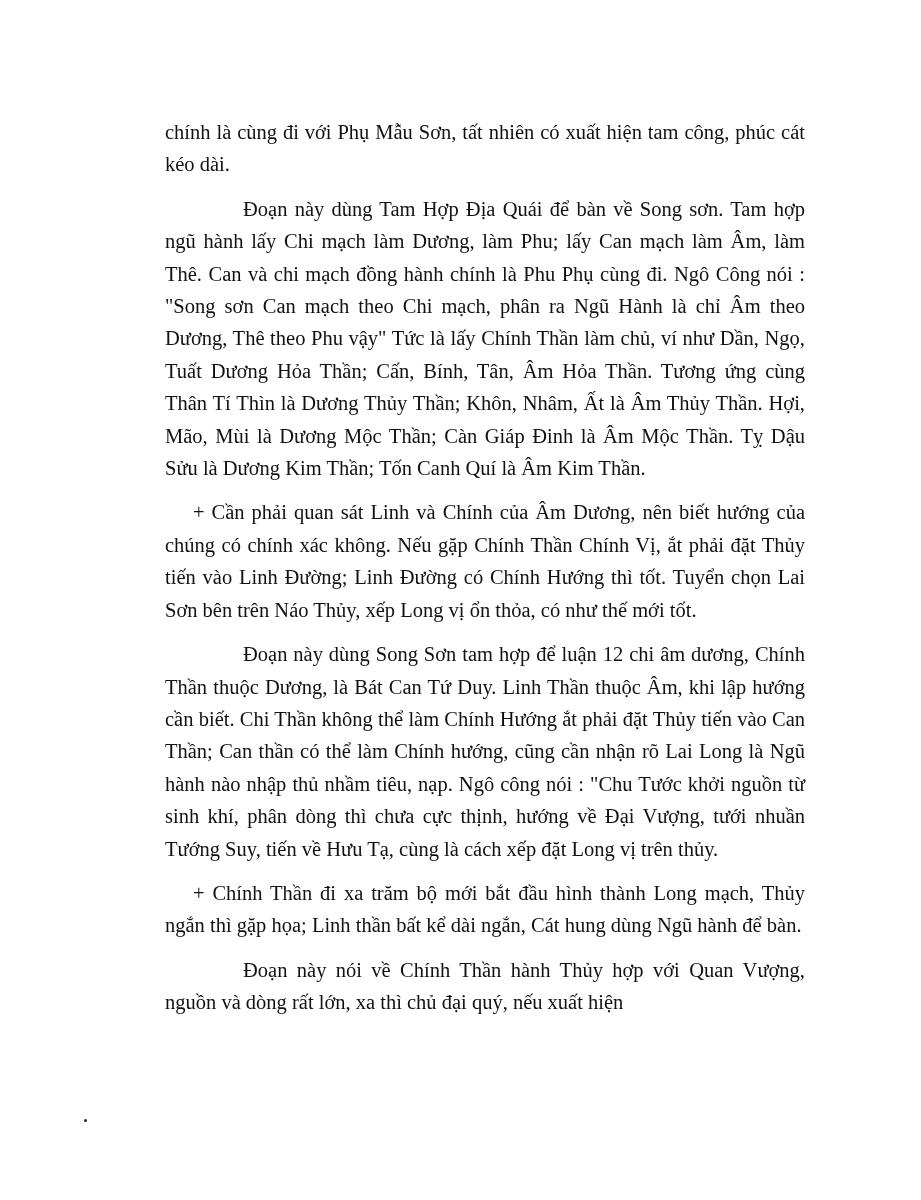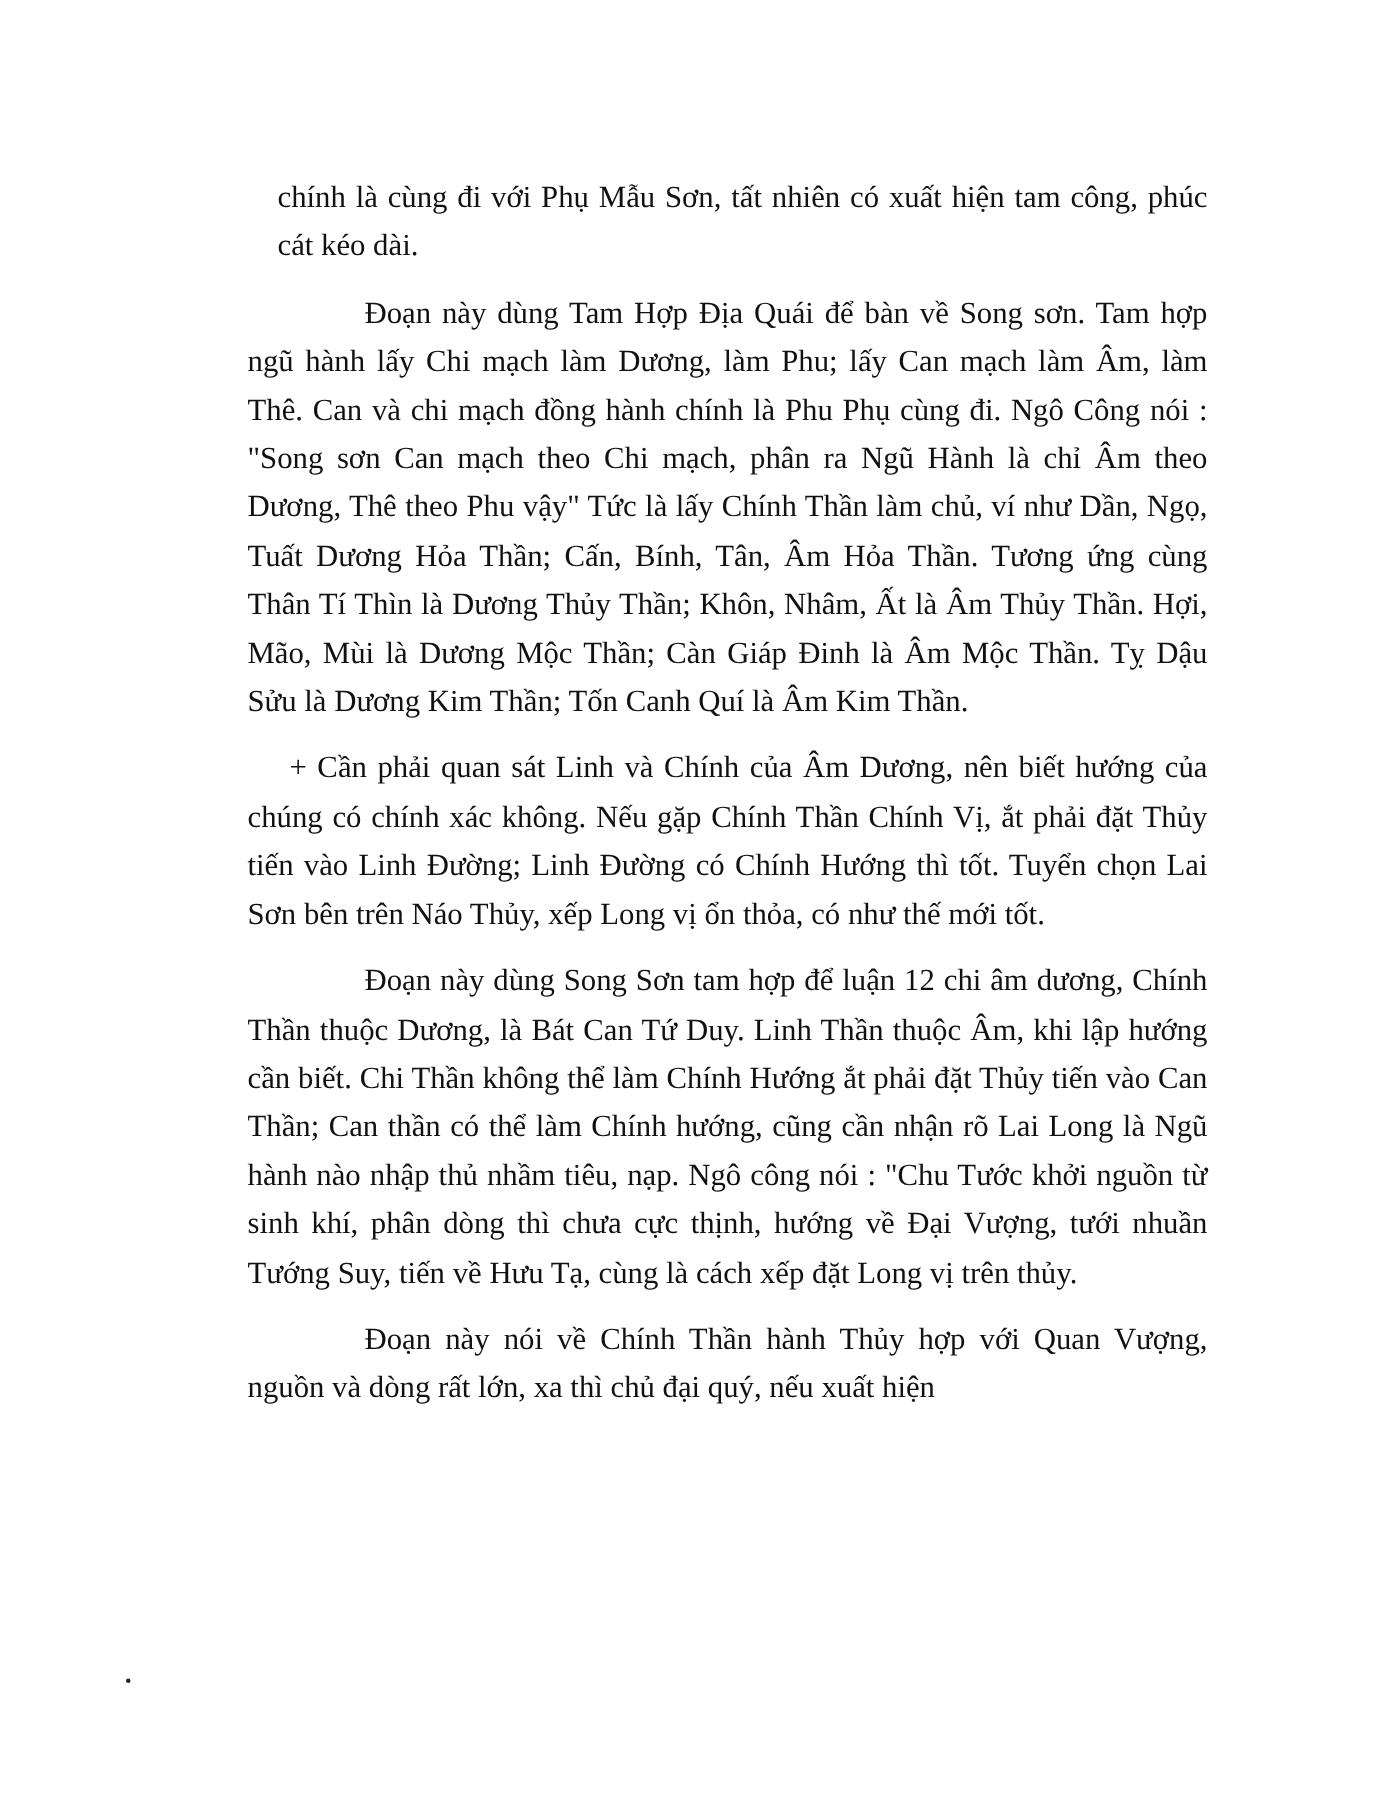--- a/index.html
+++ b/index.html
@@ -21,21 +21,21 @@
     top: 116px;
     width: 640px;
   }
   .para {
     margin: 0 0 12px 0;
     font-size: 20.5px;
     line-height: 32.4px;
     text-align: justify;
     text-align-last: left;
   }
-  .para.cont { text-indent: 0; margin-left: 20px; }
+  .para.cont { text-indent: 0; }
   .para.plus { text-indent: 28px; }
   .para.indent { text-indent: 78px; }
   .page-number {
     position: absolute;
     right: 118px;
     top: 1214px;
     font-size: 20px;
     font-weight: bold;
     font-family: "Liberation Serif", "DejaVu Serif", serif;
   }
@@ -50,17 +50,18 @@
   }
 </style>
 </head>
 <body>
 
 <div class="page">
   <p class="para cont">chính là cùng đi với Phụ Mẫu Sơn, tất nhiên có xuất hiện tam công, phúc cát kéo dài.</p>
   <p class="para indent">Đoạn này dùng Tam Hợp Địa Quái để bàn về Song sơn. Tam hợp ngũ hành lấy Chi mạch làm Dương, làm Phu; lấy Can mạch làm Âm, làm Thê. Can và chi mạch đồng hành chính là Phu Phụ cùng đi. Ngô Công nói : "Song sơn Can mạch theo Chi mạch, phân ra Ngũ Hành là chỉ Âm theo Dương, Thê theo Phu vậy" Tức là lấy Chính Thần làm chủ, ví như Dần, Ngọ, Tuất Dương Hỏa Thần; Cấn, Bính, Tân, Âm Hỏa Thần. Tương ứng cùng Thân Tí Thìn là Dương Thủy Thần; Khôn, Nhâm, Ất là Âm Thủy Thần. Hợi, Mão, Mùi là Dương Mộc Thần; Càn Giáp Đinh là Âm Mộc Thần. Tỵ Dậu Sửu là Dương Kim Thần; Tốn Canh Quí là Âm Kim Thần.</p>
   <p class="para plus">+ Cần phải quan sát Linh và Chính của Âm Dương, nên biết hướng của chúng có chính xác không. Nếu gặp Chính Thần Chính Vị, ắt phải đặt Thủy tiến vào Linh Đường; Linh Đường có Chính Hướng thì tốt. Tuyển chọn Lai Sơn bên trên Náo Thủy, xếp Long vị ổn thỏa, có như thế mới tốt.</p>
   <p class="para indent">Đoạn này dùng Song Sơn tam hợp để luận 12 chi âm dương, Chính Thần thuộc Dương, là Bát Can Tứ Duy. Linh Thần thuộc Âm, khi lập hướng cần biết. Chi Thần không thể làm Chính Hướng ắt phải đặt Thủy tiến vào Can Thần; Can thần có thể làm Chính hướng, cũng cần nhận rõ Lai Long là Ngũ hành nào nhập thủ nhầm tiêu, nạp. Ngô công nói : "Chu Tước khởi nguồn từ sinh khí, phân dòng thì chưa cực thịnh, hướng về Đại Vượng, tưới nhuần Tướng Suy, tiến về Hưu Tạ, cùng là cách xếp đặt Long vị trên thủy.</p>
+  <p class="para plus">+ Chính Thần đi xa trăm bộ mới bắt đầu hình thành Long mạch, Thủy ngắn thì gặp họa; Linh thần bất kể dài ngắn, Cát hung dùng Ngũ hành để bàn.</p>
   <p class="para indent">Đoạn này nói về Chính Thần hành Thủy hợp với Quan Vượng, nguồn và dòng rất lớn, xa thì chủ đại quý, nếu xuất hiện</p>
 </div>
 
 <div class="margin-dot"></div>
 <div class="page-number">109</div>
 
 </body></html>

